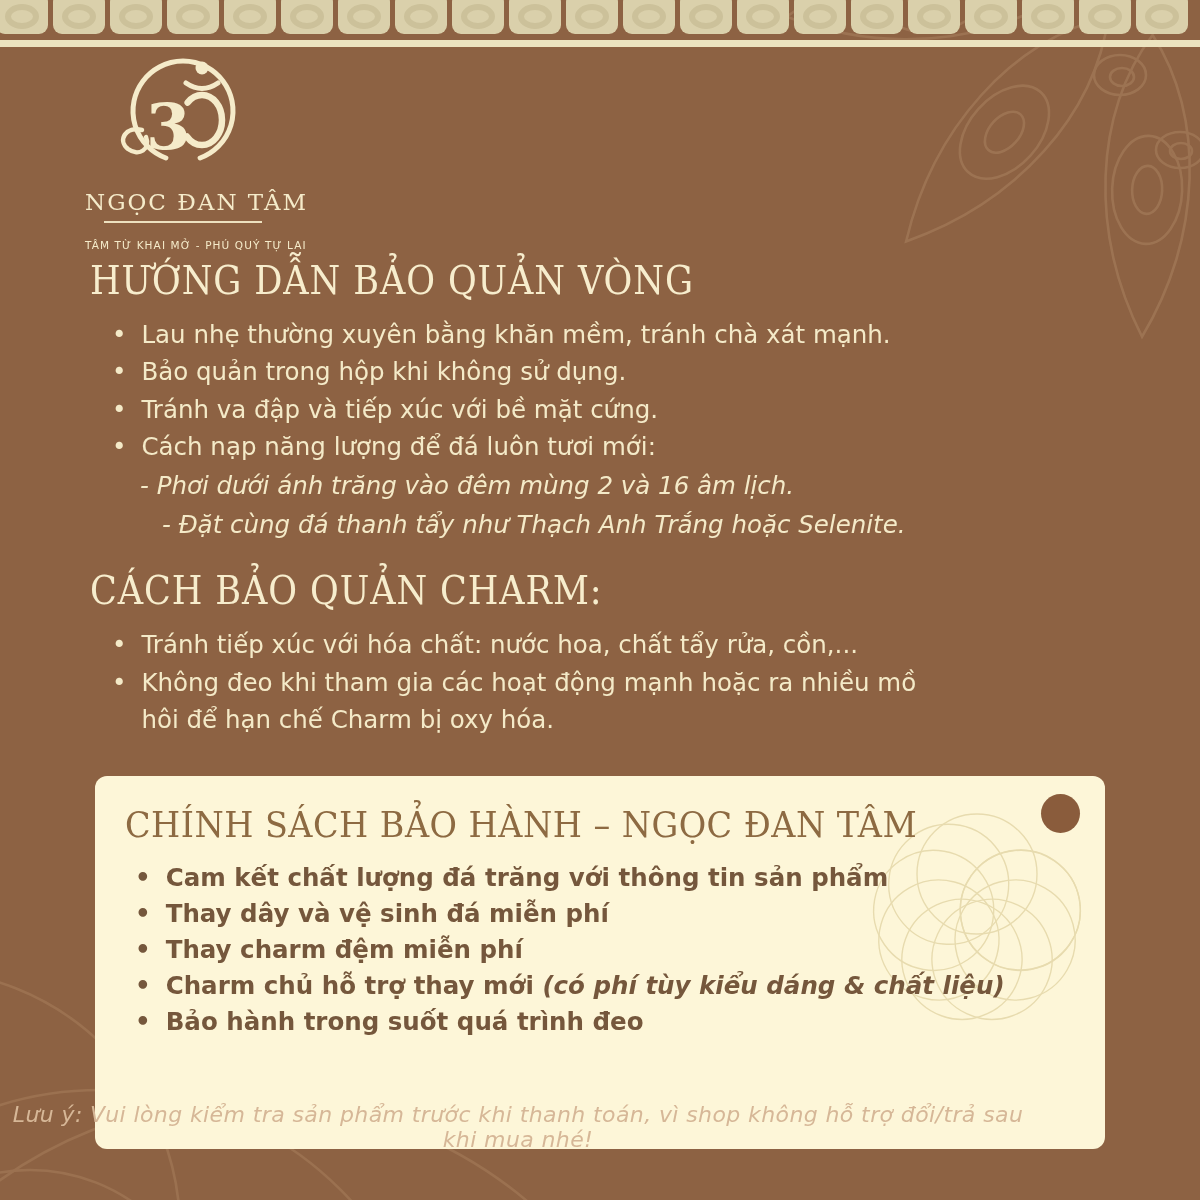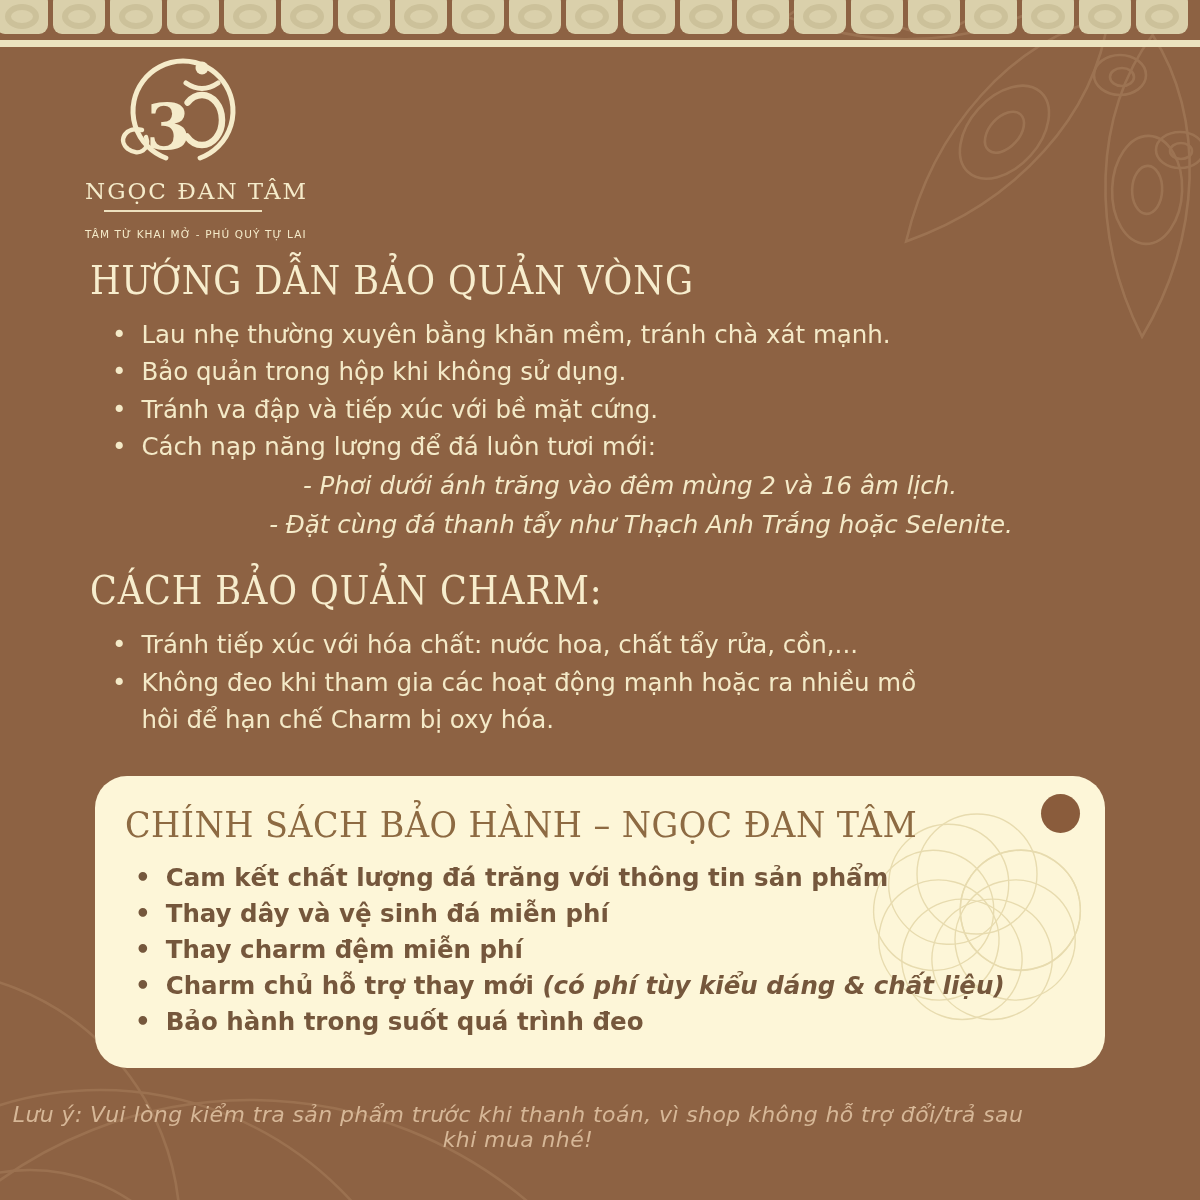--- a/index.html
+++ b/index.html
@@ -14,46 +14,46 @@
   .top-border { position:absolute; top:-7px; left:-4px; display:flex; gap:5px; }
   .tile { flex:0 0 auto; width:52px; height:41px; background:#dad0ab; border-radius:9px;
           display:flex; align-items:flex-end; justify-content:center; }
   .ring { width:34px; height:25px; border-radius:50%; border:6px solid #ccc19a;
           box-sizing:border-box; margin-bottom:5px; }
   .separator { position:absolute; top:40px; left:0; width:1200px; height:7px; background:#ece3bf; }
 
   
   .logo { position:absolute; left:85px; top:54px; width:195px; text-align:center; color:#f5ebca; }
   .logo svg { display:block; margin:0 auto; }
-  .brand { font-family:"DejaVu Serif", serif; font-size:23px; letter-spacing:2px; margin-top:2px; white-space:nowrap; }
+  .brand { font-family:"DejaVu Serif", serif; font-size:23px; letter-spacing:2px; margin-top:13px; white-space:nowrap; }
   .logo-line { width:158px; height:2px; background:#f5ebca; opacity:.92; margin:6px auto 5px; }
   .tagline { font-size:10.5px; letter-spacing:1.1px; white-space:nowrap;margin-top:16px; }
 
   
   .h-serif { position:absolute; margin:0; font-family:"DejaVu Serif", serif; font-weight:400;
              color:#f7edcd; font-size:39px; letter-spacing:1px; white-space:nowrap;
              transform:scaleX(.9); transform-origin:left top; }
   .h1 { left:90px; top:258px; }
   .h2 { left:90px; top:568px; }
 
   
   .blist { position:absolute; color:#f4eac8; font-size:24.5px; }
   .li { display:flex; gap:15px; align-items:flex-start; }
   .dot { flex:0 0 auto; }
   .list1 { left:112px; top:316px; width:980px; }
   .list1 .li { line-height:37.4px; }
   .sublist { left:140px; top:466px; width:980px; font-style:italic; }
-  .sublist .li { line-height:39px;justify-content:center; }
+  .sublist .li { line-height:39px; }
   .sub-indent { margin-left:22px; }
   .list2 { left:112px; top:626px; width:845px; }
   .list2 .li { line-height:37px; margin-bottom:1px; }
 
   
-  .box { position:absolute; left:95px; top:776px; width:1010px; height:292px;
-         background:#fdf6d8; border-radius:32px; }
+  .box { position:absolute; left:95px; top:776px; width:1010px; height:373px;
+         background:#fdf6d8; border-radius:12px; }
   .box-title { position:absolute; left:30px; top:28px; margin:0; font-family:"DejaVu Serif", serif;
                font-weight:400; font-size:36px; color:#8d6a42; letter-spacing:.5px;
                white-space:nowrap; transform:scaleX(.93); transform-origin:left top; }
   .box-list { position:absolute; left:40px; top:84px; width:930px;
               color:#75573c; font-weight:bold; font-size:24.5px; }
   .box-list .li { line-height:36px; }
   .box-list em { }
   .box-circle { position:absolute; left:946px; top:18px; width:39px; height:39px;
                 border-radius:50%; background:#8a5c3c; }
   .spiro { position:absolute; left:760px; top:10px; opacity:.85; }

